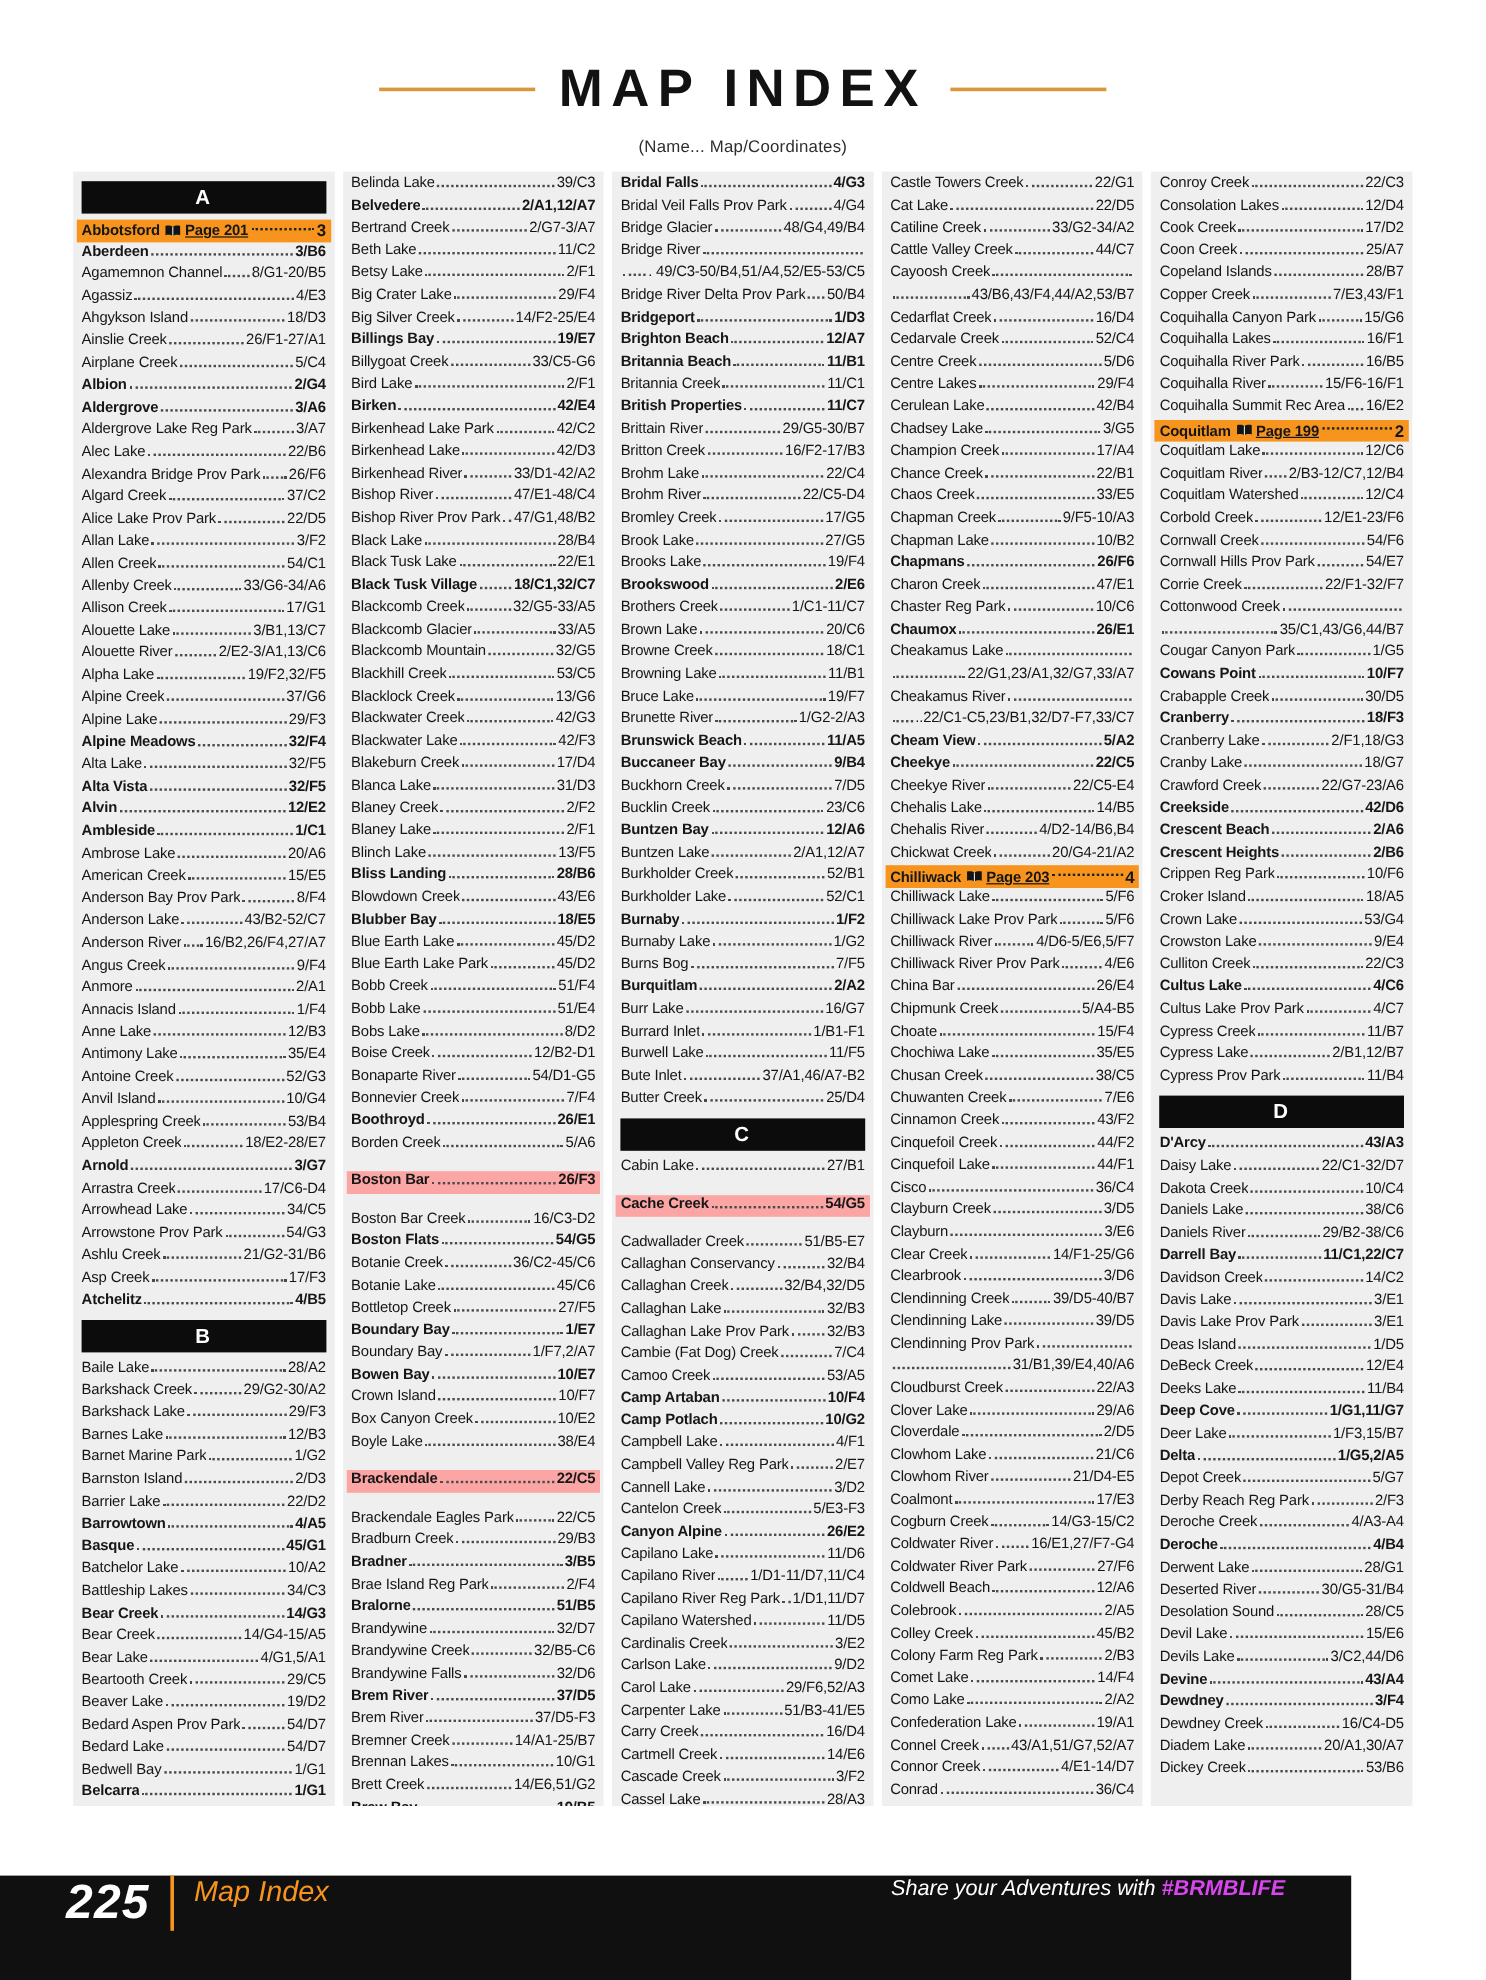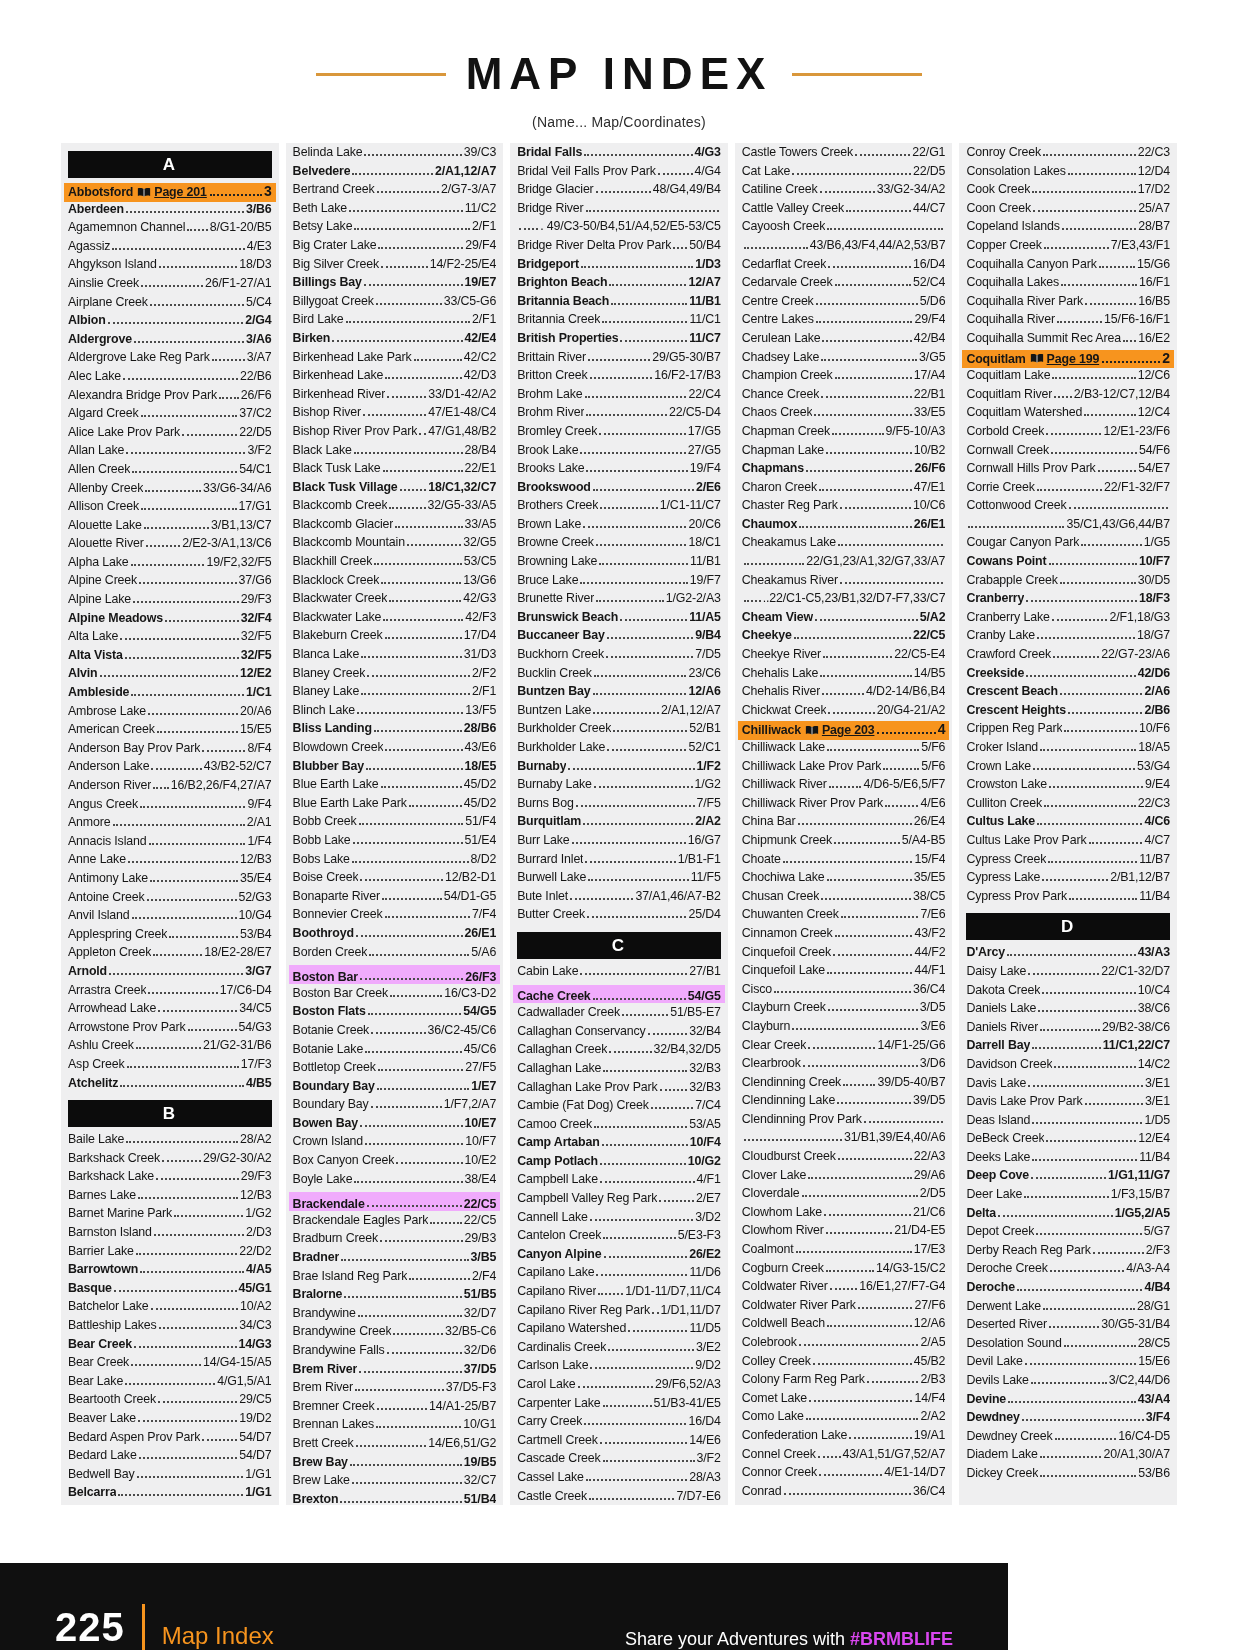--- a/index.html
+++ b/index.html
@@ -14,31 +14,31 @@
   .col { flex:1 1 0; background:#EFEFF0; padding:2px 7px 0 7px; height:1362px; overflow:hidden; }
   .sec { background:#0c0c0c; color:#fff; text-align:center; font-weight:bold;
          font-size:17px; height:27px; line-height:27px; letter-spacing:2px; margin:6px 0 5px 0; }
   .row { display:flex; align-items:baseline; height:18.6px; font-size:12.4px;
          letter-spacing:-0.15px; white-space:nowrap; overflow:hidden; }
   .row .name { flex:0 1 auto; overflow:hidden; }
   .row .leader { flex:1 1 auto; min-width:3px; border-bottom:2px dotted #4a4a4a;
                  margin:0 2px 3.5px 2px; }
   .row .ref { flex:0 0 auto; }
   .row.bold .name, .row.bold .ref { font-weight:bold; }
-  .row.hl-o { background:#F7941E; margin:0 -4px; padding:0 4px; }
+  .row.hl-o { background:#F7941E; margin:0 -4px; padding:0 4px;align-items:center; }
   .row.hl-o .name, .row.hl-o .page, .row.hl-o .ref { font-weight:bold; }
   .row.hl-o .ref { font-size:14px; }
   .row.hl-o .leader { border-bottom-color:#222; }
-  .row.hl-g { background:#f0abfc; margin:2px -4px; padding:0 4px;align-items:flex-end; }
+  .row.hl-g { background:#fca5a5; margin:13px -4px; padding:0 4px; }
   .row.hl-g .name, .row.hl-g .ref { font-weight:bold; }
   .book-icon { display:inline-block; width:14px; height:11px; margin:0 3px 0 4px;
                align-self:center; flex:0 0 auto; }
   .page { margin-right:1px;text-decoration:underline; }
-  .footer { position:absolute; left:0; bottom:0; width:1008px; height:87px; background:#101010;
-            display:flex; align-items:flex-end; padding:0 55px; }
+  .footer { position:absolute; left:0; bottom:0; width:1126px; height:87px; background:#101010;
+            display:flex; align-items:flex-start; padding:0 55px;font-style:italic; }
   .page-num { color:#fff; font-size:40px; font-weight:bold; letter-spacing:1px; }
   .f-div { width:3px; height:46px; background:#F7941E; margin:0 17px; }
   .f-label { color:#F7941E; font-size:24px; }
   .f-right { margin-left:auto; color:#fff; font-size:18px; }
   .f-hash { color:#d946ef; font-weight:bold; }
 </style>
 </head>
 <body>
 
 <div class="header">

